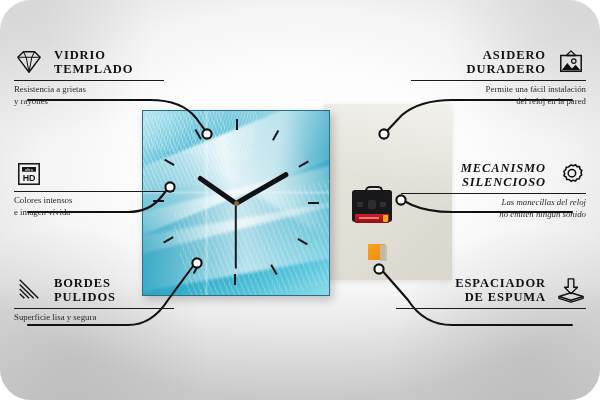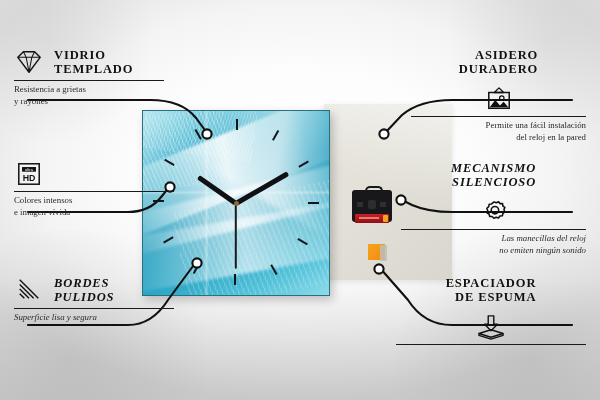--- a/index.html
+++ b/index.html
@@ -6,20 +6,21 @@
   body{
     width:600px;height:400px;overflow:hidden;
     font-family:"Liberation Serif",serif;
     background:#fff;
   }
   .stage{
     position:relative;width:600px;height:400px;
     background:
       radial-gradient(ellipse 62% 58% at 50% 42%, #ffffff 0%, #fdfdfd 42%, #f4f4f4 70%, #e8e8e8 88%, #dedede 100%);
     overflow:hidden;
+    border-radius:31px;
   }
   
   .corner{position:absolute;pointer-events:none;}
   .c-tl{left:-60px;top:-70px;width:220px;height:220px;border-radius:50%;
         background:radial-gradient(circle, rgba(190,190,190,.30) 0%, rgba(190,190,190,0) 68%);}
   .c-tr{right:-60px;top:-70px;width:220px;height:220px;border-radius:50%;
         background:radial-gradient(circle, rgba(190,190,190,.30) 0%, rgba(190,190,190,0) 68%);}
   .c-bl{left:-80px;bottom:-90px;width:300px;height:260px;border-radius:50%;
         background:radial-gradient(circle, rgba(170,170,170,.34) 0%, rgba(170,170,170,0) 70%);}
   .c-br{right:-80px;bottom:-90px;width:300px;height:260px;border-radius:50%;
@@ -100,21 +101,21 @@
   .h-sec{height:1.6px;background:#1a1b1e;}
   .pivot{position:absolute;left:50%;top:50%;width:5px;height:5px;margin:-2.5px 0 0 -2.5px;
          background:#8a6b2e;border-radius:50%;}
 
   
   .lines{position:absolute;left:0;top:0;width:600px;height:400px;}
 
   
   .feat{position:absolute;}
   .feat .hrow{display:flex;align-items:center;gap:10px;}
-  .feat.right .hrow{flex-direction:column;justify-content:flex-end;}
+  .feat.right .hrow{flex-direction:row;justify-content:flex-end;}
   .titles{line-height:1.12;}
   .t1,.t2{font-size:12.5px;letter-spacing:.9px;color:#111;font-weight:700;white-space:nowrap;}
   .rule{height:1px;background:#1a1a1a;margin:4px 0 3px 0;}
   .desc{font-size:8.8px;line-height:1.35;color:#2a2a2a;white-space:pre-line;}
   .feat.right .titles,.feat.right .desc{text-align:right;}
   .ico{width:30px;height:26px;flex:0 0 auto;display:block;}
 </style>
 </head>
 <body>
 
@@ -214,21 +215,21 @@
         <rect x="8.5" y="6.5" width="15" height="5" fill="#111"></rect>
         <text x="16" y="10.8" font-family="Liberation Sans, sans-serif" font-size="4.4" fill="#fff" text-anchor="middle">ultra</text>
         <text x="16" y="21.5" font-family="Liberation Sans, sans-serif" font-size="9.5" font-weight="bold" fill="#111" text-anchor="middle">HD</text>
       </svg>
     </div>
     <div class="rule"></div>
     <div class="desc">Colores intensos
 e imagen vívida</div>
   </div>
 
-  <div class="feat left" style="left:14px;top:276px;width:160px;font-style:italic;">
+  <div class="feat left" style="left:14px;top:276px;width:160px;">
     <div class="hrow">
       <svg class="ico" viewBox="0 0 32 28">
         <g stroke="#111" stroke-width="1.5">
           <line x1="6" y1="3" x2="26" y2="23"></line>
           <line x1="6" y1="8" x2="21" y2="23"></line>
           <line x1="6" y1="13" x2="16" y2="23"></line>
           <line x1="6" y1="18" x2="11" y2="23"></line>
         </g>
       </svg>
       <div class="titles">

